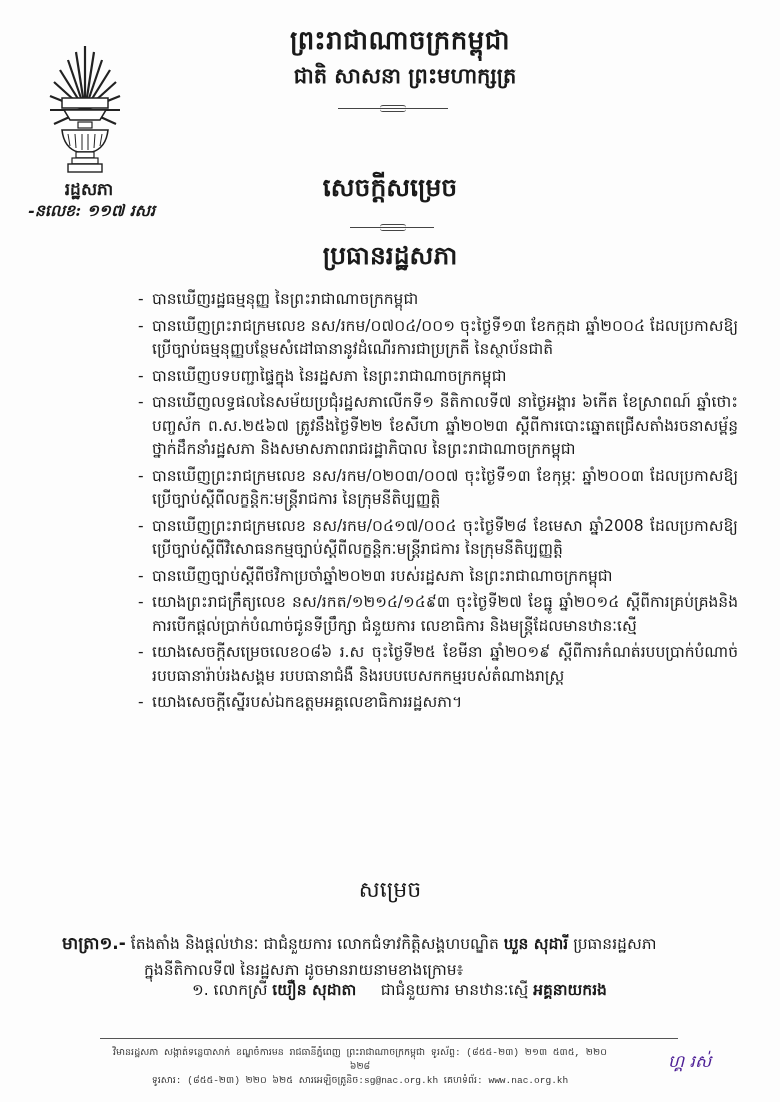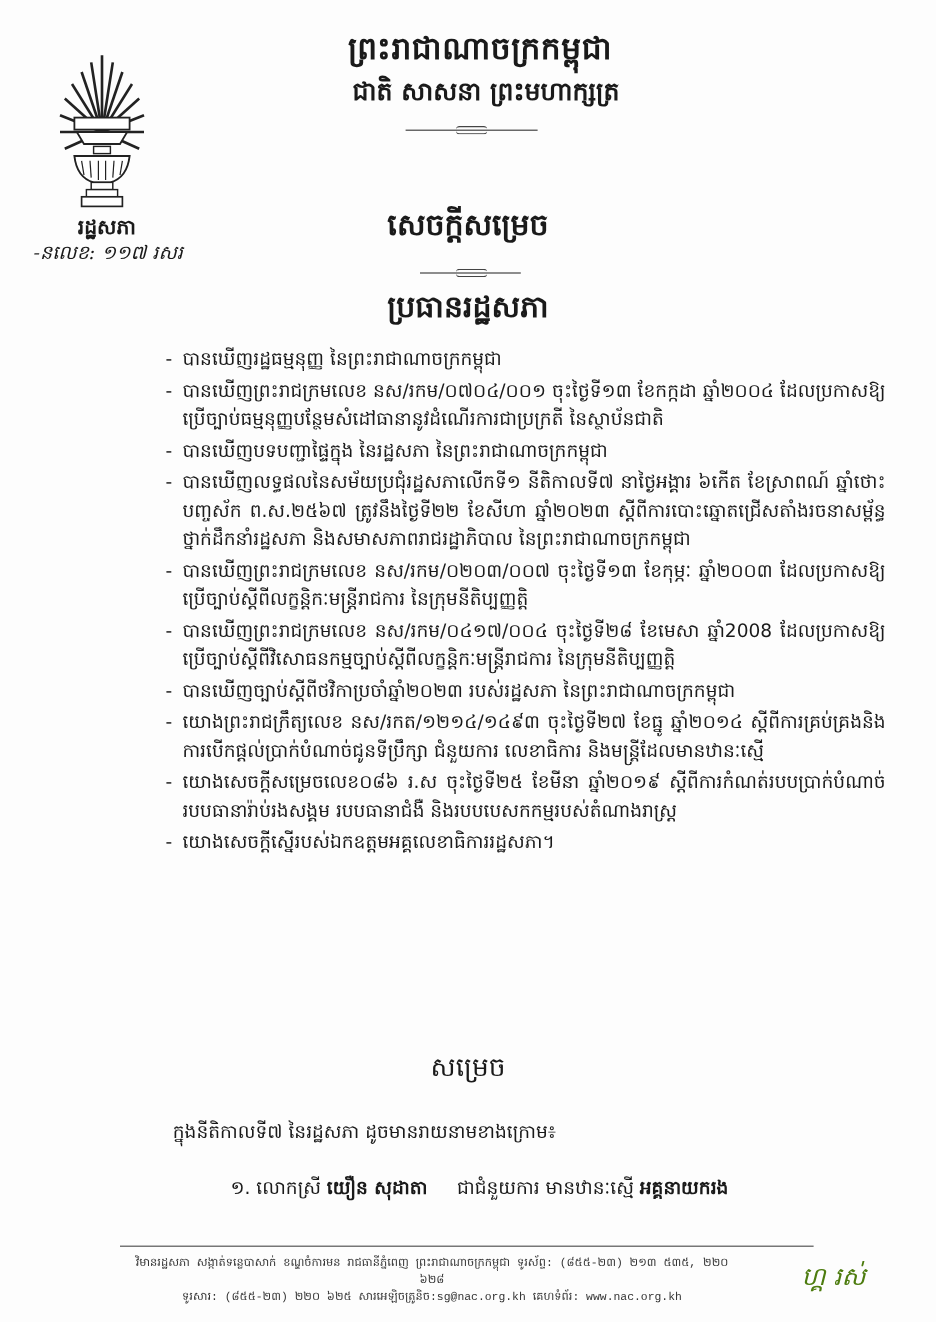--- a/index.html
+++ b/index.html
@@ -3,21 +3,21 @@
 <meta charset="utf-8">
 <style>
   html, body { margin:0; padding:0; background:#ffffff; }
   body { width:780px; height:1102px; position:relative; overflow:hidden;
          font-family:"DejaVu Sans", sans-serif; color:#1a1a1a; }
   .page { position:absolute; left:0; top:0; width:780px; height:1102px; background:#fdfdfd; }
   .emblem { position:absolute; left:48px; top:44px; width:74px; height:132px; }
   .office { position:absolute; left:54px; top:178px; width:70px; text-align:center;
             font-size:17px; font-weight:bold; }
   .ref { position:absolute; left:28px; top:200px; width:140px; font-size:16px;
-         font-style:italic; font-family:"DejaVu Serif", serif; }
+         font-style:italic; font-family:"DejaVu Serif", serif;font-weight:bold; }
   .kingdom { position:absolute; left:250px; top:24px; width:300px; text-align:center;
              font-size:26px; font-weight:bold; letter-spacing:0.5px; }
   .motto { position:absolute; left:260px; top:62px; width:290px; text-align:center;
            font-size:21px; font-weight:bold; }
   .ornament { position:absolute; height:1px; background:#444; }
   .orn-dot { position:absolute; width:26px; height:5px; border-top:1px solid #444; border-bottom:1px solid #444; border-radius:3px; }
   .title { position:absolute; left:260px; top:172px; width:260px; text-align:center;
            font-size:25px; font-weight:bold; }
   .subtitle { position:absolute; left:260px; top:240px; width:260px; text-align:center;
               font-size:25px; font-weight:bold; }
@@ -28,22 +28,22 @@
   .decision { position:absolute; left:300px; top:876px; width:180px; text-align:center;
               font-size:22px; font-weight:normal; }
   .article { position:absolute; left:62px; top:930px; width:680px; font-size:15.5px; line-height:26px; }
   .article .label { font-weight:bold; font-size:17px; }
   .article .cont { padding-left:82px; }
   .bold { font-weight:bold; }
   .item { position:absolute; left:192px; top:980px; width:560px; font-size:15.5px; }
   .footer-line { position:absolute; left:100px; top:1038px; width:578px; height:1px; background:#555; }
   .footer { position:absolute; left:100px; top:1046px; width:520px; text-align:center;
             font-size:9.5px; line-height:14px; color:#333;font-family:Liberation Mono, monospace; }
-  .initials { position:absolute; left:668px; top:1050px; font-size:21px; font-style:italic;
-              font-family:"DejaVu Serif", serif; color:#4d7c0f; }
+  .initials { position:absolute; left:668px; top:1050px; font-size:17px; font-style:italic;
+              font-family:"DejaVu Serif", serif; color:#4c1d95; }
 </style>
 </head>
 <body>
 
 <div class="page">
 
   <svg class="emblem" viewBox="0 0 74 132">
     <g stroke="#222" stroke-width="2.2" fill="none">
       <line x1="37" y1="66" x2="37" y2="2"></line>
       <line x1="37" y1="66" x2="28" y2="8"></line>
@@ -137,20 +137,26 @@
       </div>
     <div class="clause">
         <span class="dash">-</span>
         <span class="txt">យោងសេចក្តីស្នើរបស់ឯកឧត្តមអគ្គលេខាធិការរដ្ឋសភា។</span>
       </div>
   </div>
 
   <div class="decision">សម្រេច</div>
 
   <div class="article">
+    <div>
+      <span class="label">មាត្រា១.-</span>
+      <span>តែងតាំង និងផ្តល់ឋានៈ ជាជំនួយការ លោកជំទាវកិត្តិសង្គហបណ្ឌិត</span>
+      <span class="bold">ឃួន សុដារី</span>
+      <span>ប្រធានរដ្ឋសភា</span>
+    </div>
     <div class="cont">ក្នុងនីតិកាលទី៧ នៃរដ្ឋសភា ដូចមានរាយនាមខាងក្រោម៖</div>
   </div>
 
   <div class="item">
     <span>១.</span>
     <span>លោកស្រី</span>
     <span class="bold">យឿន សុដាតា</span>
     &nbsp;&nbsp;&nbsp;
     <span>ជាជំនួយការ មានឋានៈស្មើ</span>
     <span class="bold">អគ្គនាយករង</span>

